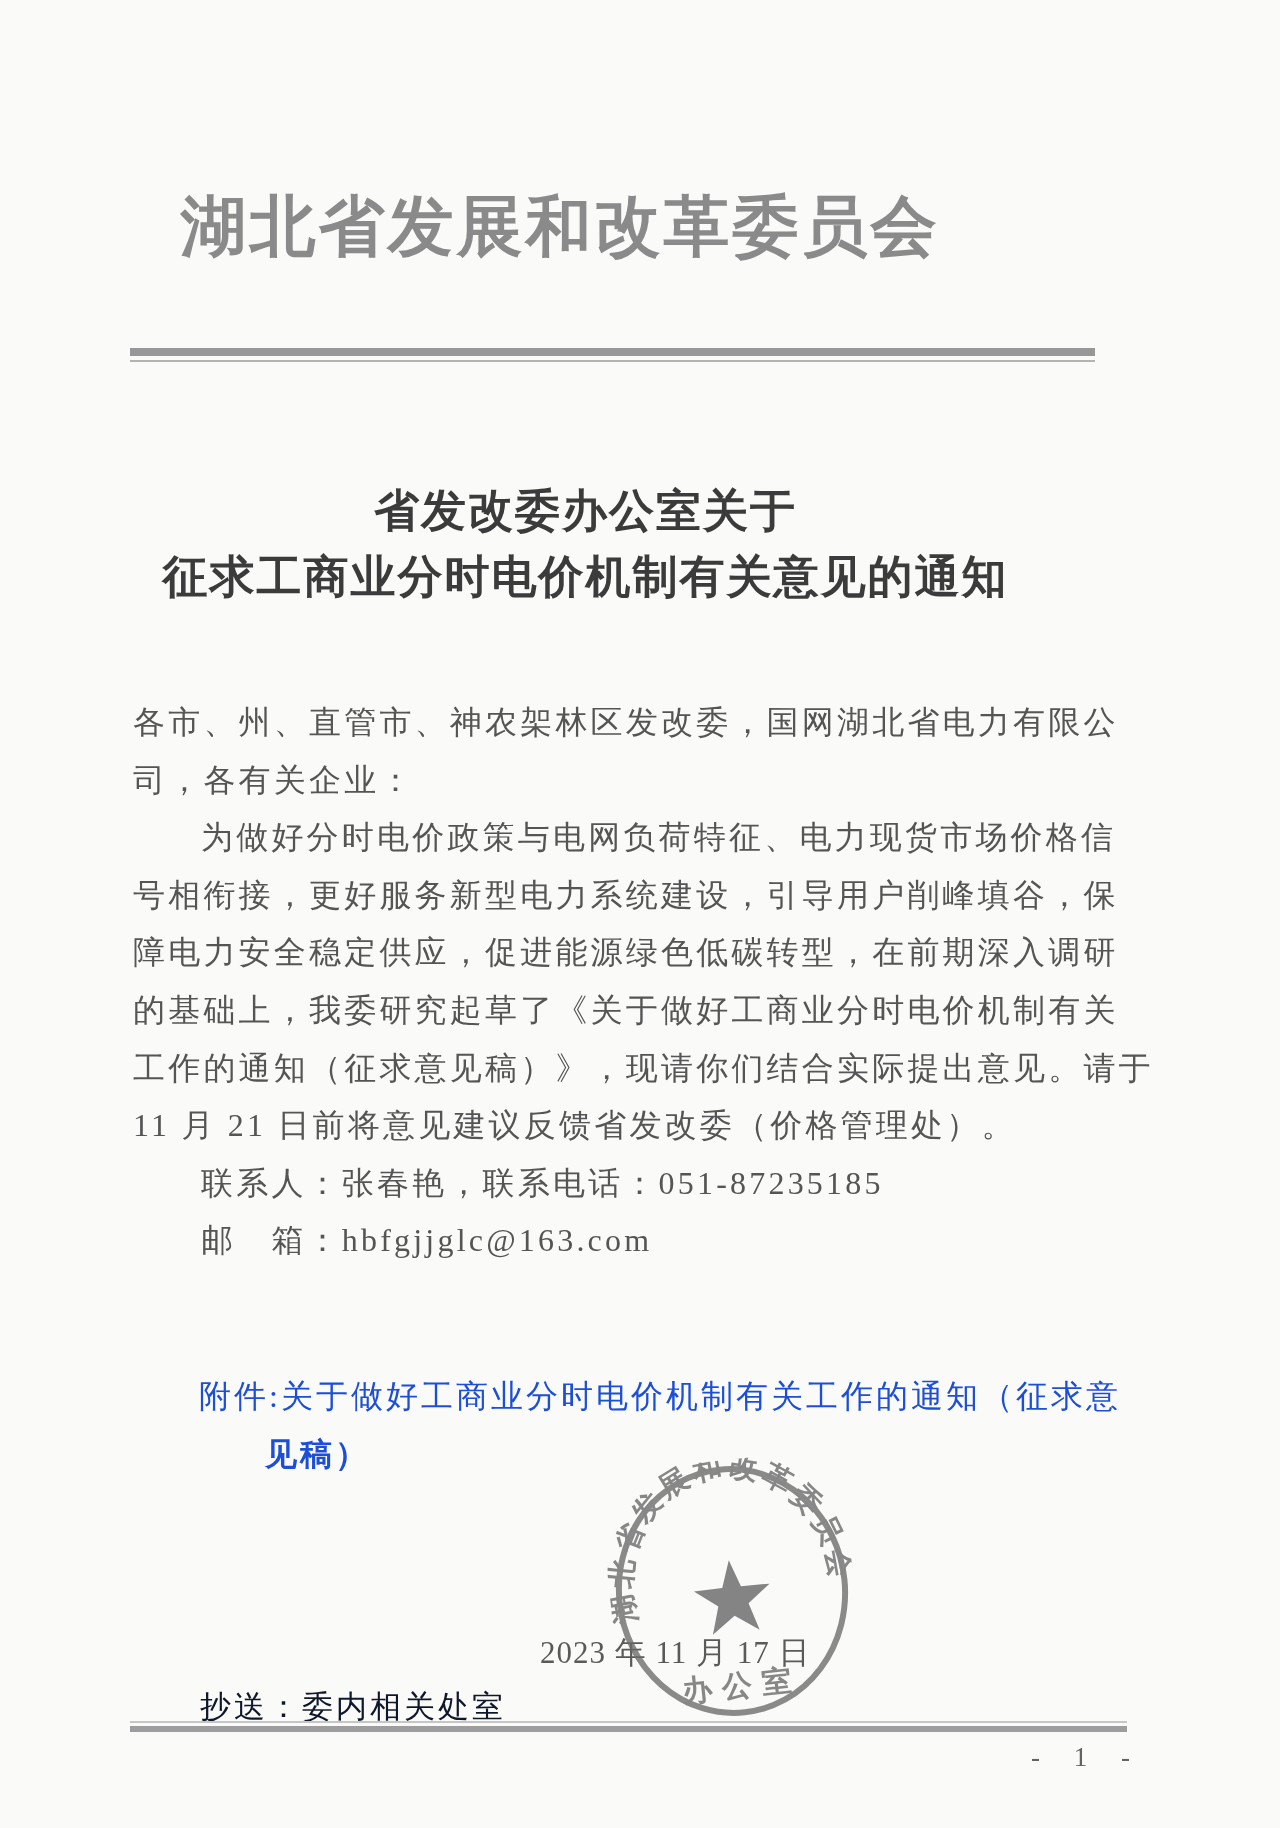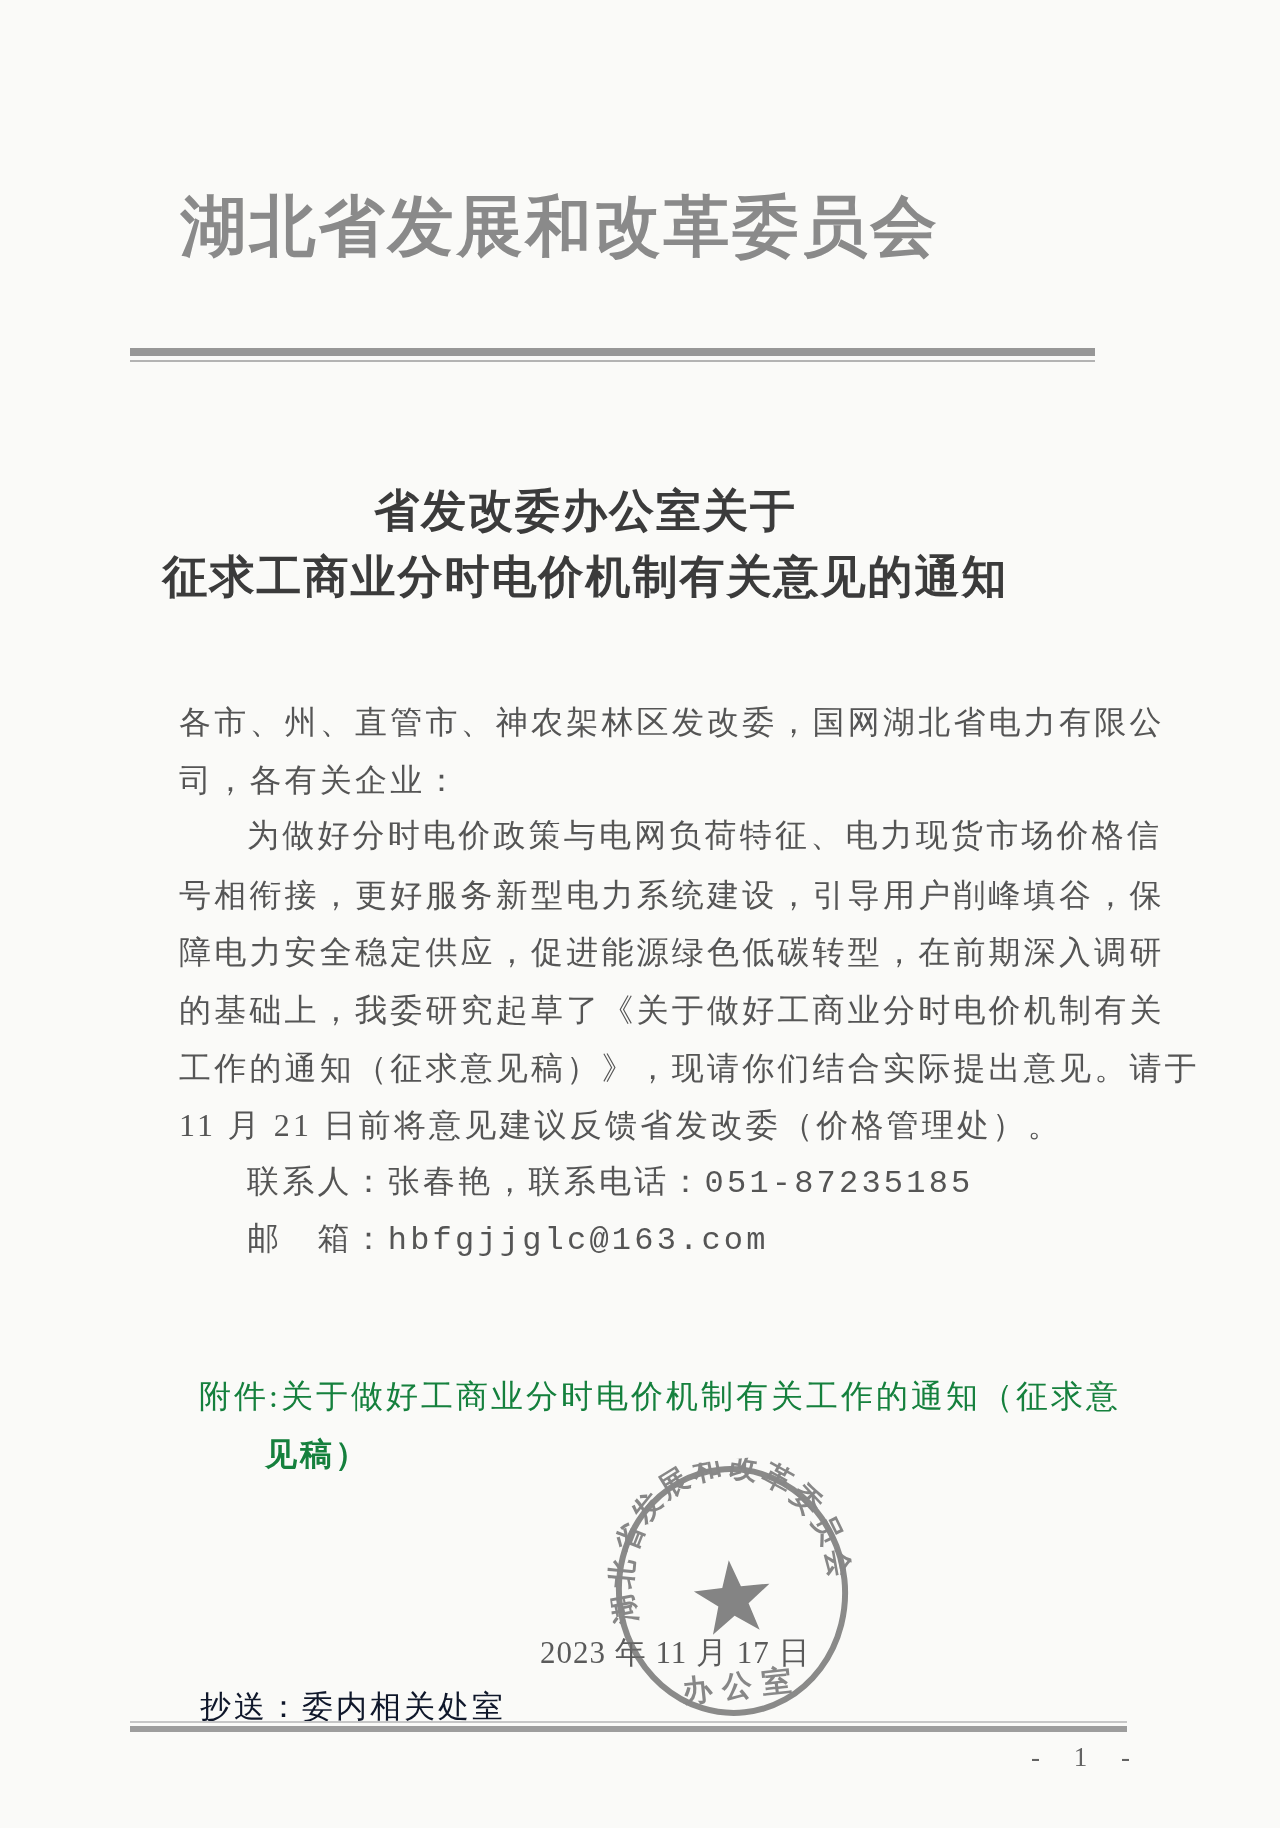--- a/index.html
+++ b/index.html
@@ -36,25 +36,25 @@
     letter-spacing:2px;
     color:#3b3b3b;
   }
   .body-text{
     position:absolute;top:694px;left:133px;width:1000px;
     font-size:32px;
     line-height:57.6px;
     letter-spacing:3.2px;
     color:#555;
   }
-  .body-line{white-space:nowrap;margin-left:46px;}
-  .ind2{padding-left:68px;font-family:Liberation Mono, monospace;}
+  .body-line{white-space:nowrap;}
+  .ind2{padding-left:68px;}
   .attachment{
     position:absolute;top:1368px;left:133px;width:1000px;
-    font-size:32px;line-height:57.6px;letter-spacing:3px;color:#15803d;
+    font-size:32px;line-height:57.6px;letter-spacing:3px;color:#1d4ed8;
   }
   .att-1{padding-left:66px;white-space:nowrap;}
   .att-2{padding-left:132px;white-space:nowrap;font-weight:bold;}
   .signature-org{
     position:absolute;top:1560px;left:452px;
     font-size:32px;letter-spacing:1.5px;color:#5a5a5a;
     white-space:nowrap;
   }
   .signature-date{
     position:absolute;top:1632px;left:540px;

